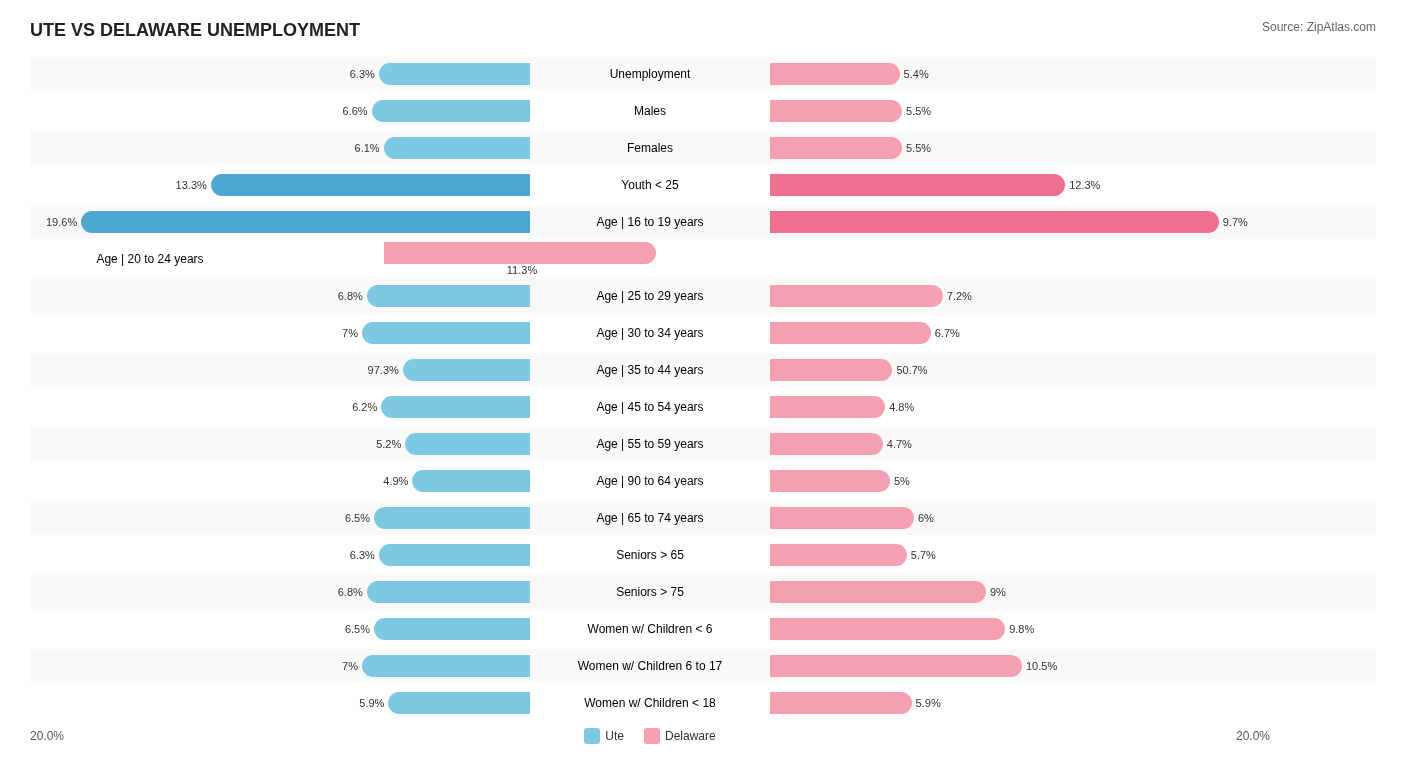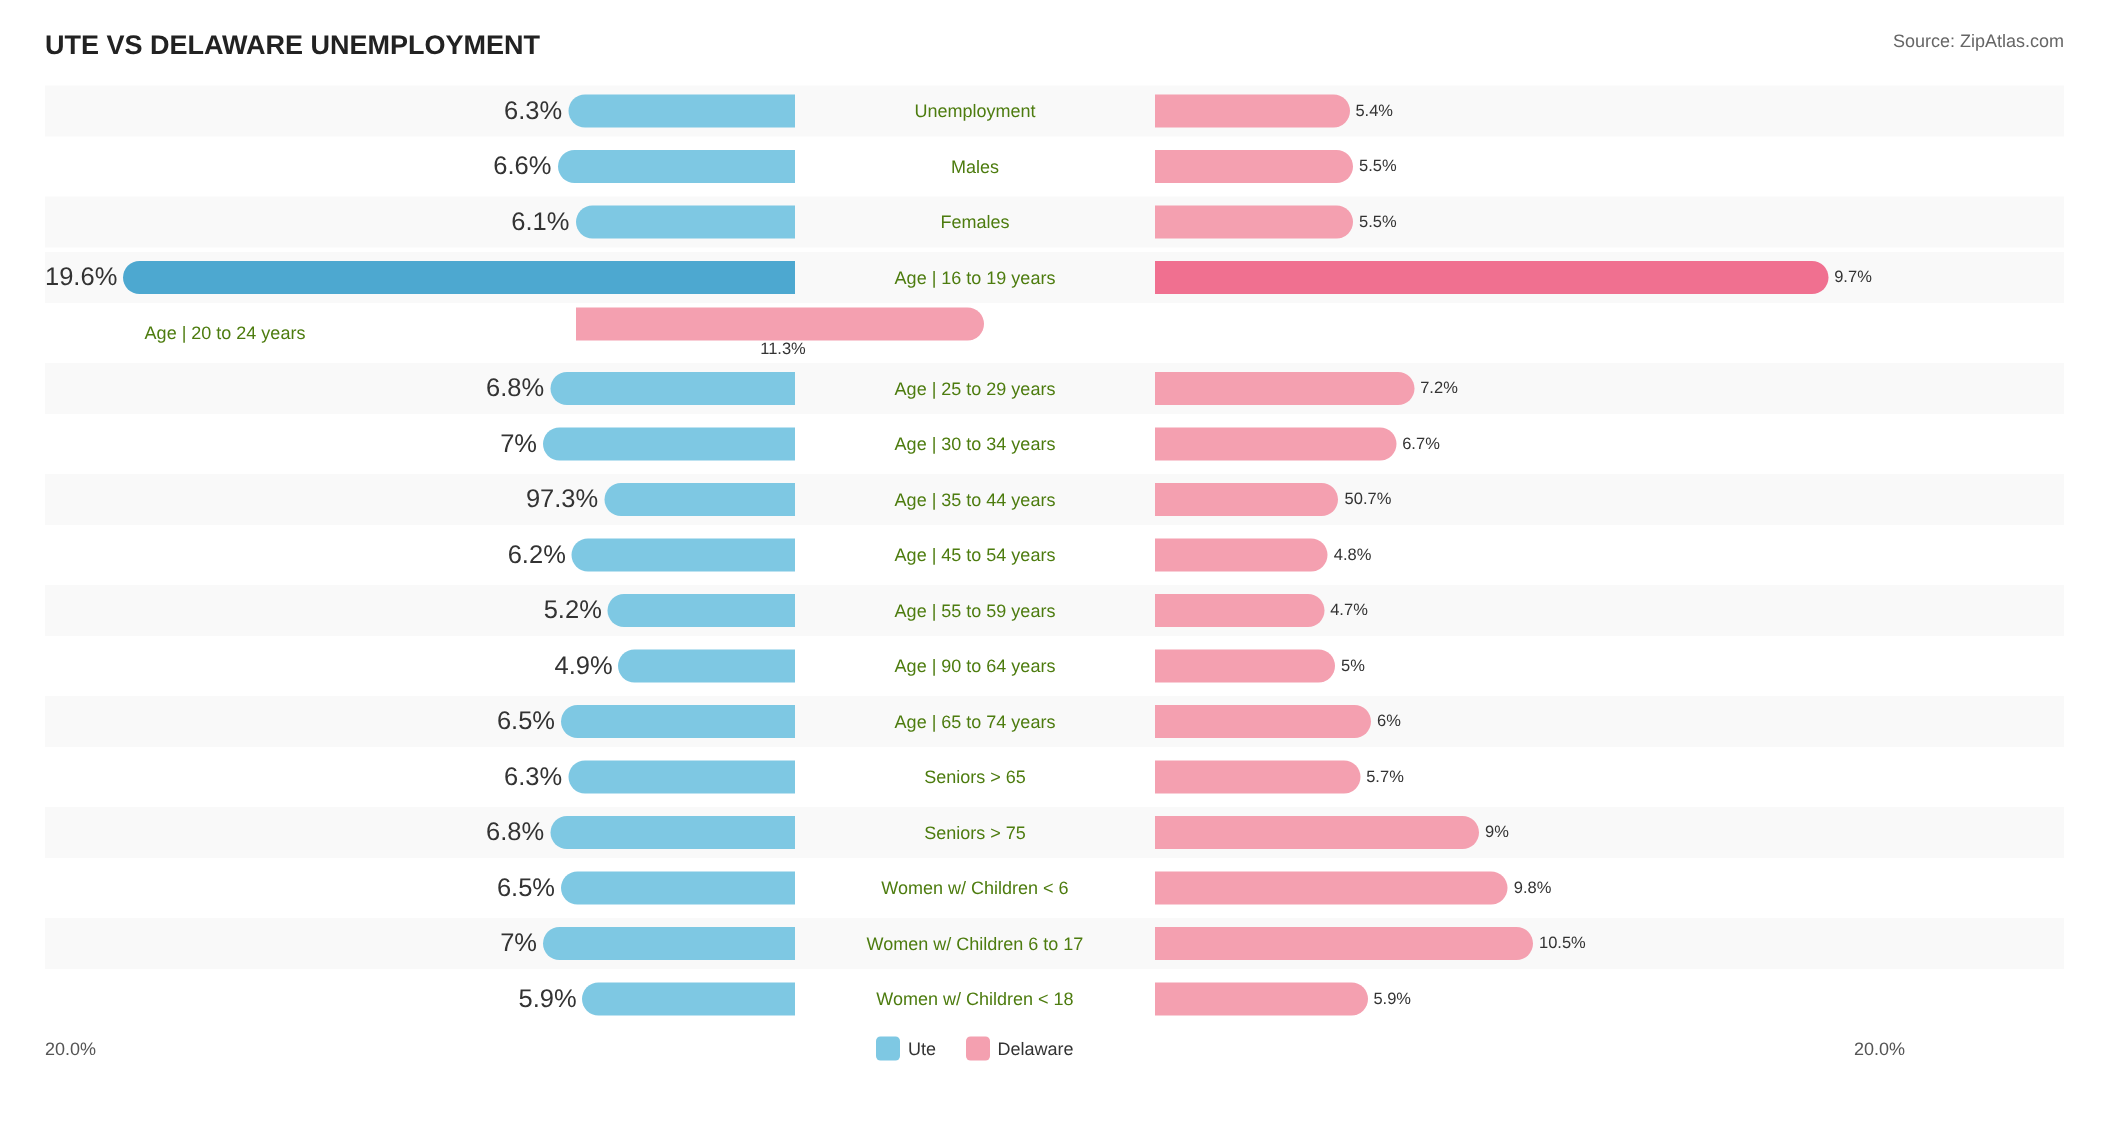--- a/index.html
+++ b/index.html
@@ -44,21 +44,21 @@
     .right-bar-area {
       width: 500px;
       display: flex;
       align-items: flex-end;
       justify-content: flex-start;
     }
     .label-area {
       width: 240px;
       text-align: center;
       font-size: 12px;
-      color: #4d7c0f;
+      color: #000000;
       padding: 0 6px;
       flex-shrink: 0;
     }
     .bar-left {
       height: 22px;
       background: #7ec8e3;
       border-radius: 11px 0 0 11px;
       display: flex;
       align-items: center;
       justify-content: flex-start;
@@ -67,24 +67,25 @@
     .bar-right {
       height: 22px;
       background: #f4a0b0;
       border-radius: 0 11px 11px 0;
       display: flex;
       align-items: center;
       justify-content: flex-end;
       padding-right: 6px;
     }
     .value-outside-left {
-      font-size: 17px;
+      font-size: 11px;
       color: #333;
       margin-right: 4px;
       white-space: nowrap;
+      margin-left: 16px;
     }
     .value-outside-right {
       font-size: 11px;
       color: #333;
       margin-left: 4px;
       white-space: nowrap;
     }
     .axis-row {
       display: flex;
       align-items: center;
@@ -190,20 +191,35 @@
           </div>
         </div>
         <div class="label-area">Females</div>
         <div class="right-bar-area">
           <div class="bar-wrapper-right" style="display: flex; align-items: center; justify-content: flex-start; width: 100%;">
             <div class="bar-right" style="width: 132px; background: rgb(244, 160, 176);"></div>
             <span class="value-outside-right">5.5%</span>
           </div>
         </div>
       </div>
+      <div class="row">
+        <div class="left-bar-area">
+          <div class="bar-wrapper-left" style="display: flex; align-items: center; justify-content: flex-end; width: 100%;">
+            <span class="value-outside-left">13.3%</span>
+            <div class="bar-left bar-highlight-left" style="width: 319.2px; background: rgb(77, 168, 208);"></div>
+          </div>
+        </div>
+        <div class="label-area">Youth &lt; 25</div>
+        <div class="right-bar-area">
+          <div class="bar-wrapper-right" style="display: flex; align-items: center; justify-content: flex-start; width: 100%;">
+            <div class="bar-right bar-highlight-right" style="width: 295.2px; background: rgb(240, 112, 144);"></div>
+            <span class="value-outside-right">12.3%</span>
+          </div>
+        </div>
+      </div>
       <div class="row" style="background: rgb(249, 249, 249);">
         <div class="left-bar-area">
           <div class="bar-wrapper-left" style="display: flex; align-items: center; justify-content: flex-end; width: 100%;">
             <span class="value-outside-left">19.6%</span>
             <div class="bar-left bar-highlight-left" style="width: 470.4px; background: rgb(77, 168, 208);"></div>
           </div>
         </div>
         <div class="label-area">Age | 16 to 19 years</div>
         <div class="right-bar-area">
           <div class="bar-wrapper-right" style="display: flex; align-items: center; justify-content: flex-start; width: 100%;">

